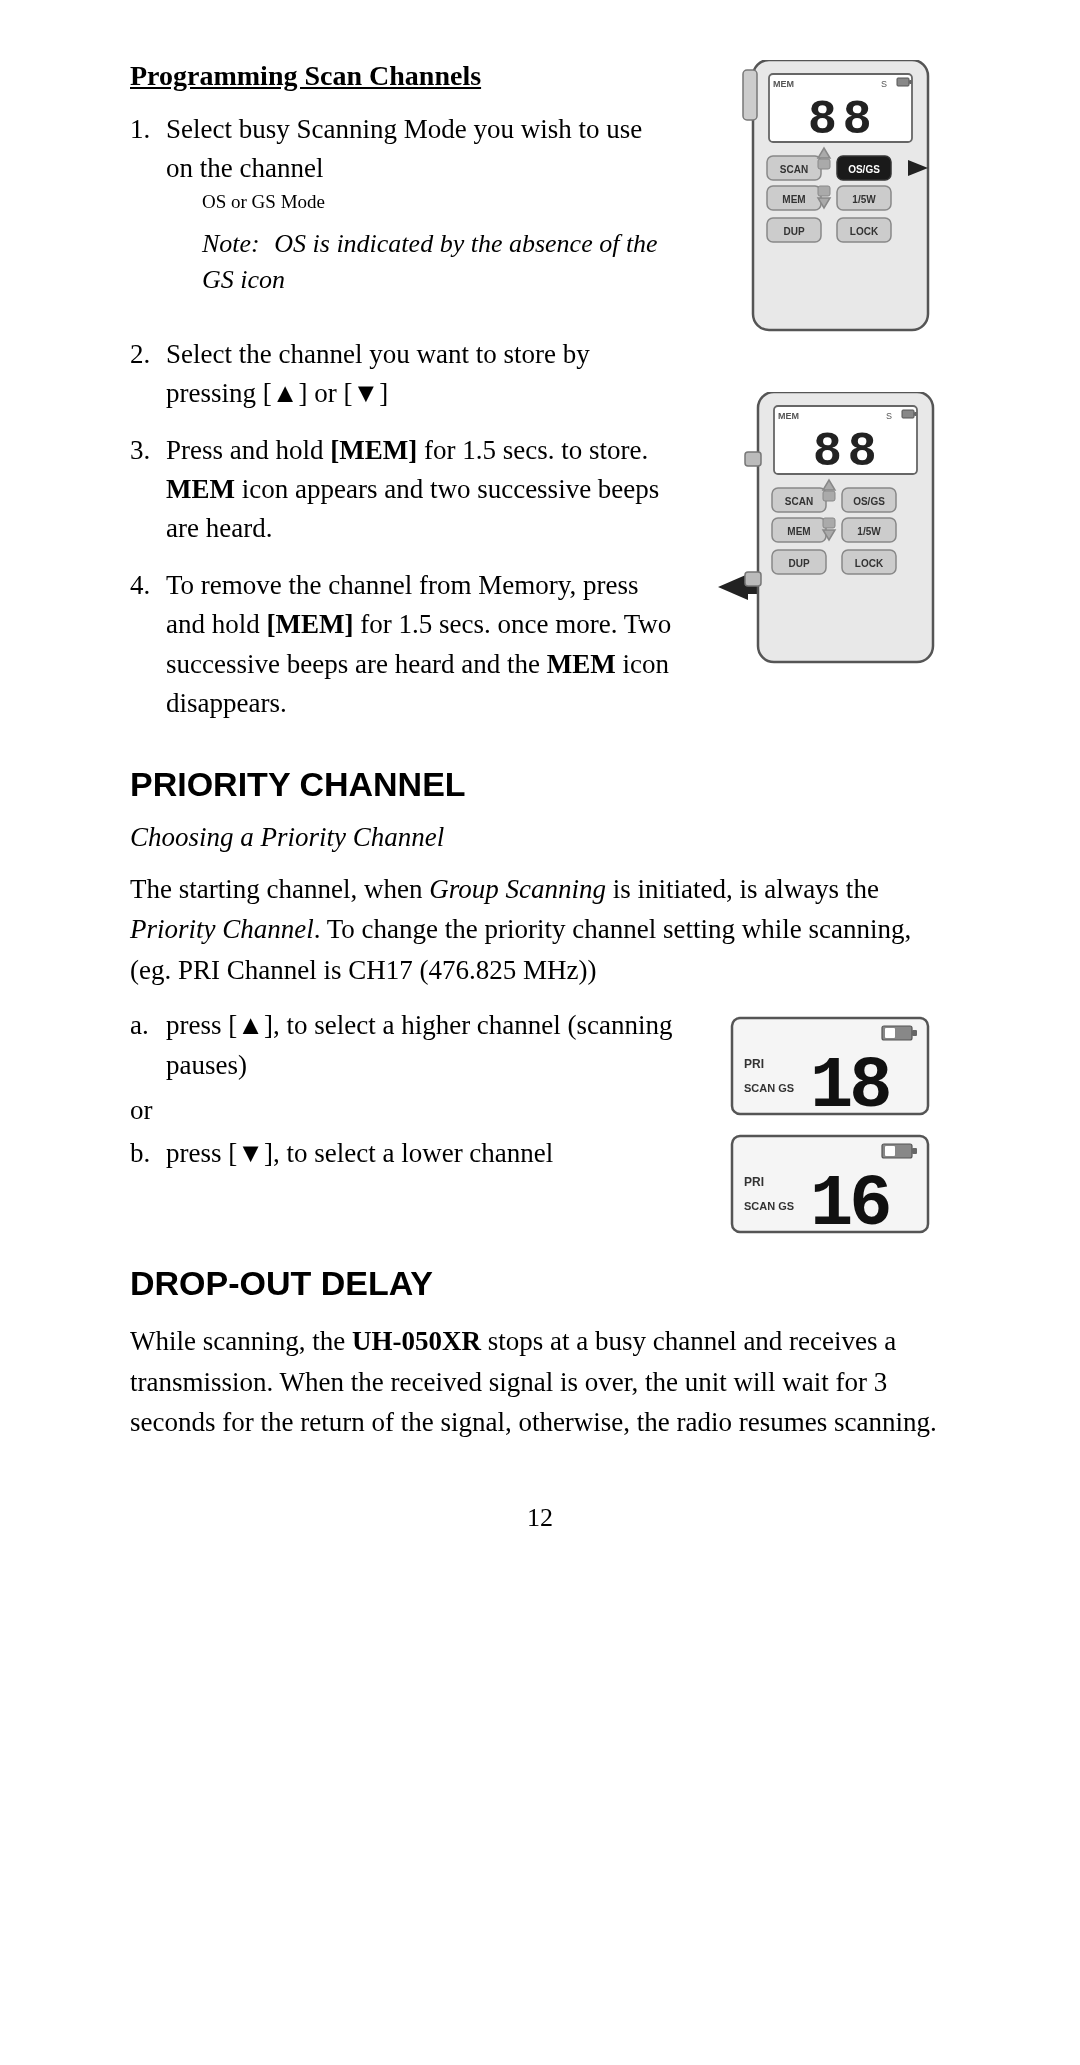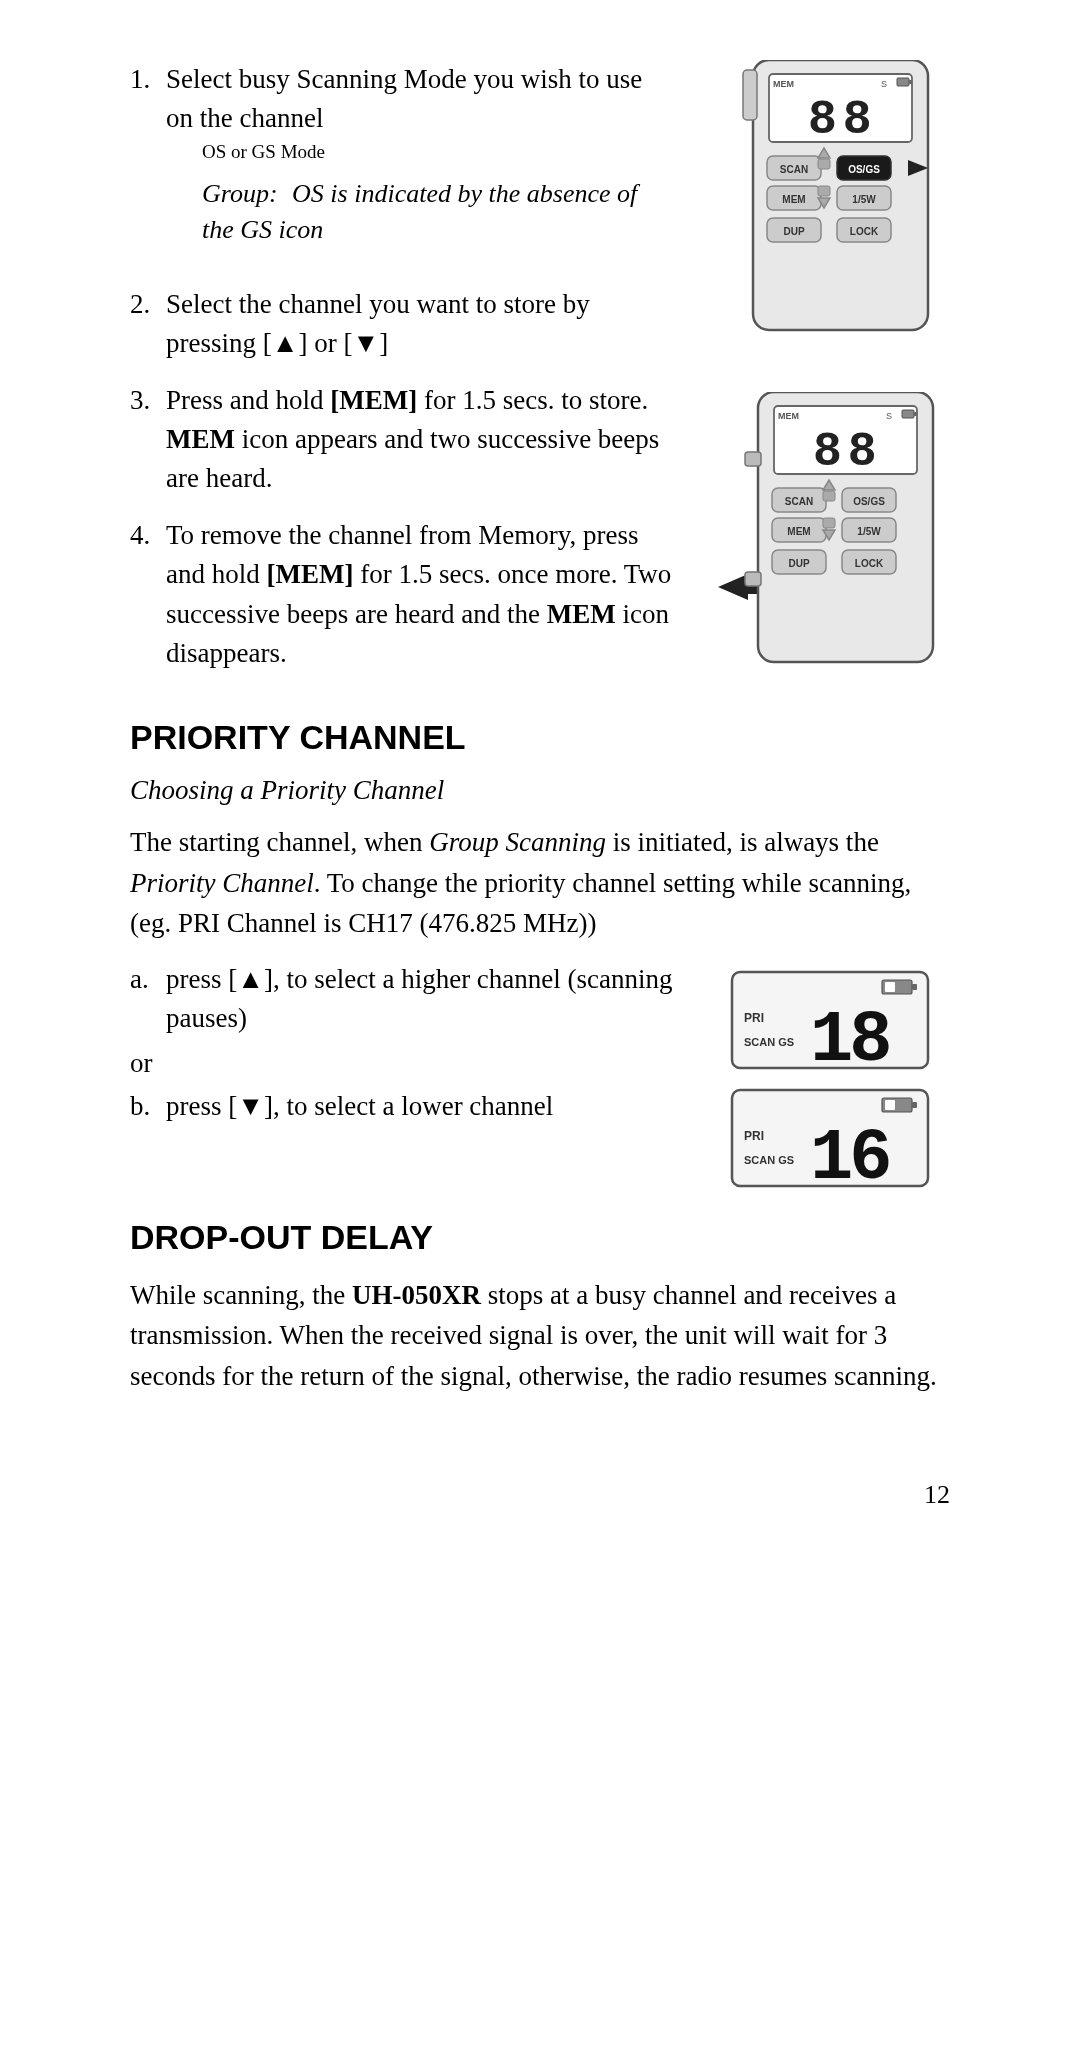--- a/index.html
+++ b/index.html
@@ -106,23 +106,23 @@
       margin: 8px 0 8px 0;
     }
 
     
     .dropout-section {
       margin-top: 30px;
     }
 
     
     .page-number {
-      text-align: right;
+      text-align: center;
       font-size: 26px;
-      margin-top: 84px;
+      margin-top: 60px;
     }
 
     
     .steps-with-image {
       display: flex;
       gap: 20px;
     }
     .steps-col {
       flex: 1;
     }
@@ -158,30 +158,31 @@
       padding-top: 10px;
     }
   </style>
 </head>
 <body>
 
 <div class="page">
 
   <div class="steps-with-image">
     <div class="steps-col">
+      <div class="section-heading">Programming Scan Channels</div>
 
       <ol class="numbered-list">
 
         <li>
           <span class="list-num">1.</span>
           <div>
             <span>Select busy Scanning Mode you wish to use on the channel</span>
             <div class="os-gs-line">OS or GS Mode</div>
             <div class="note-block">
-              <span class="note-label">Group:</span>
+              <span class="note-label">Note:</span>
               <em>OS is indicated by the absence of the GS icon</em>
             </div>
           </div>
         </li>
 
         <li>
           <span class="list-num">2.</span>
           <span>Select the channel you want to store by pressing [▲] or [▼]</span>
         </li>
 

